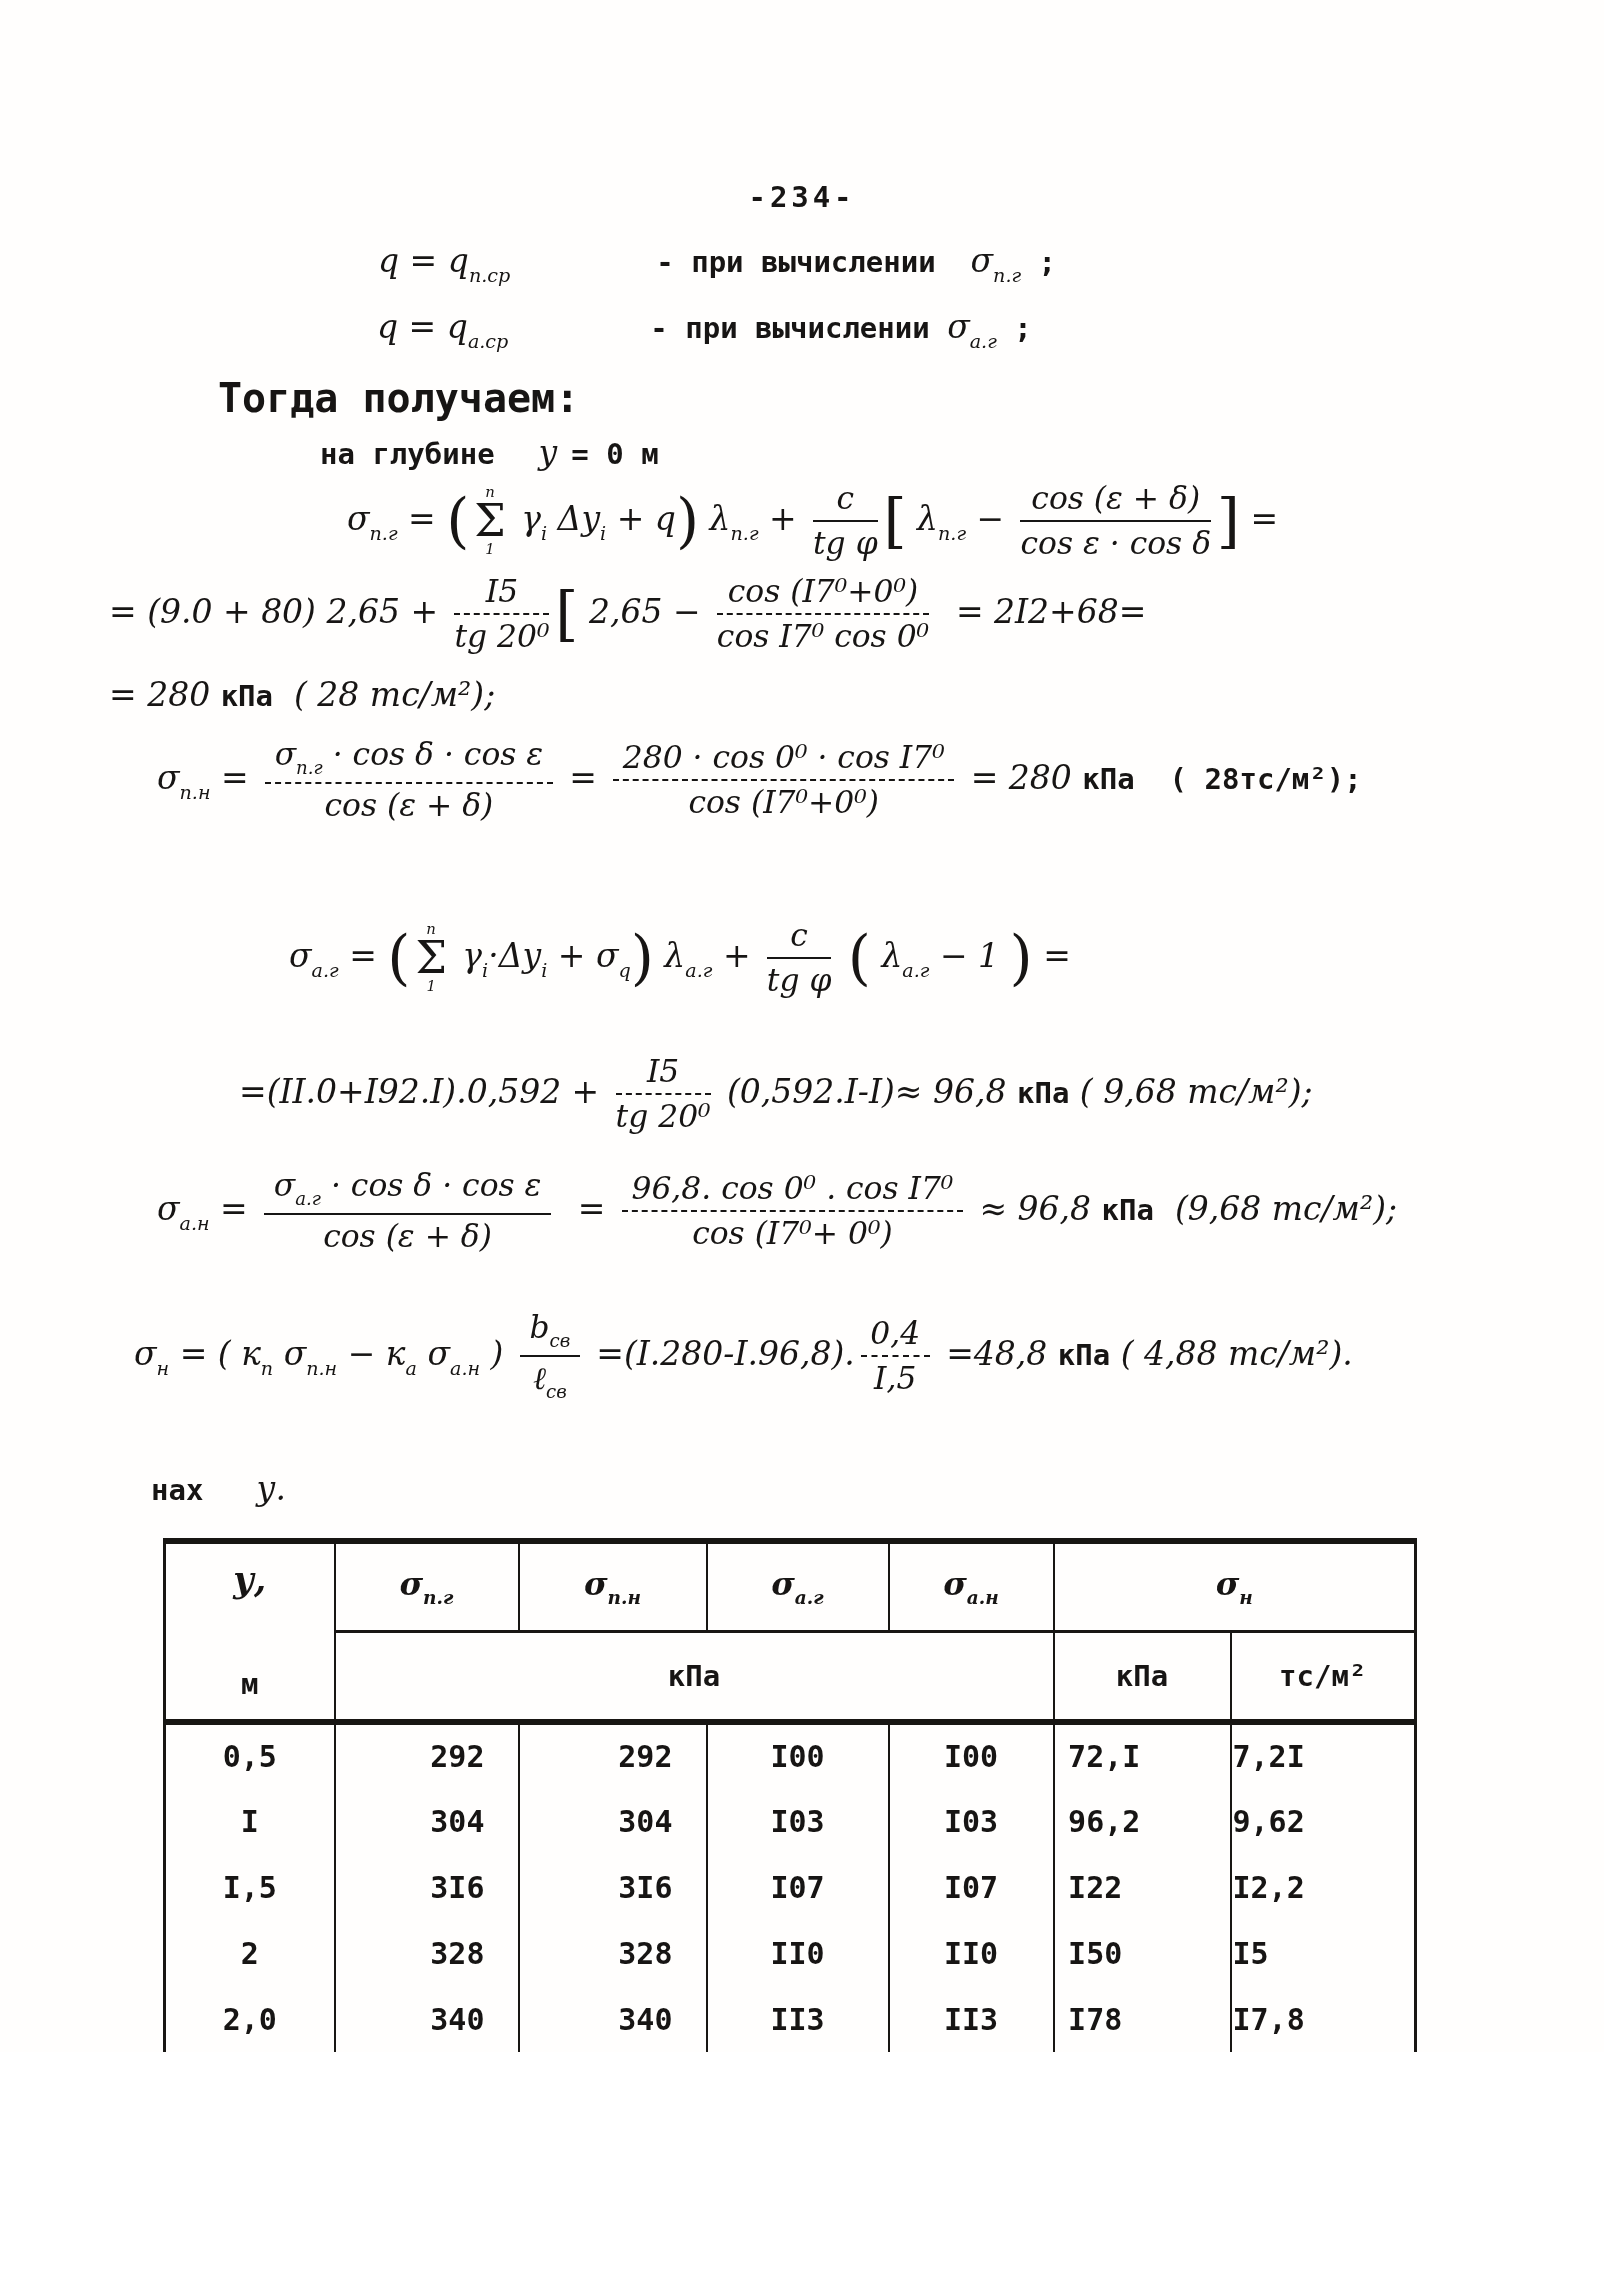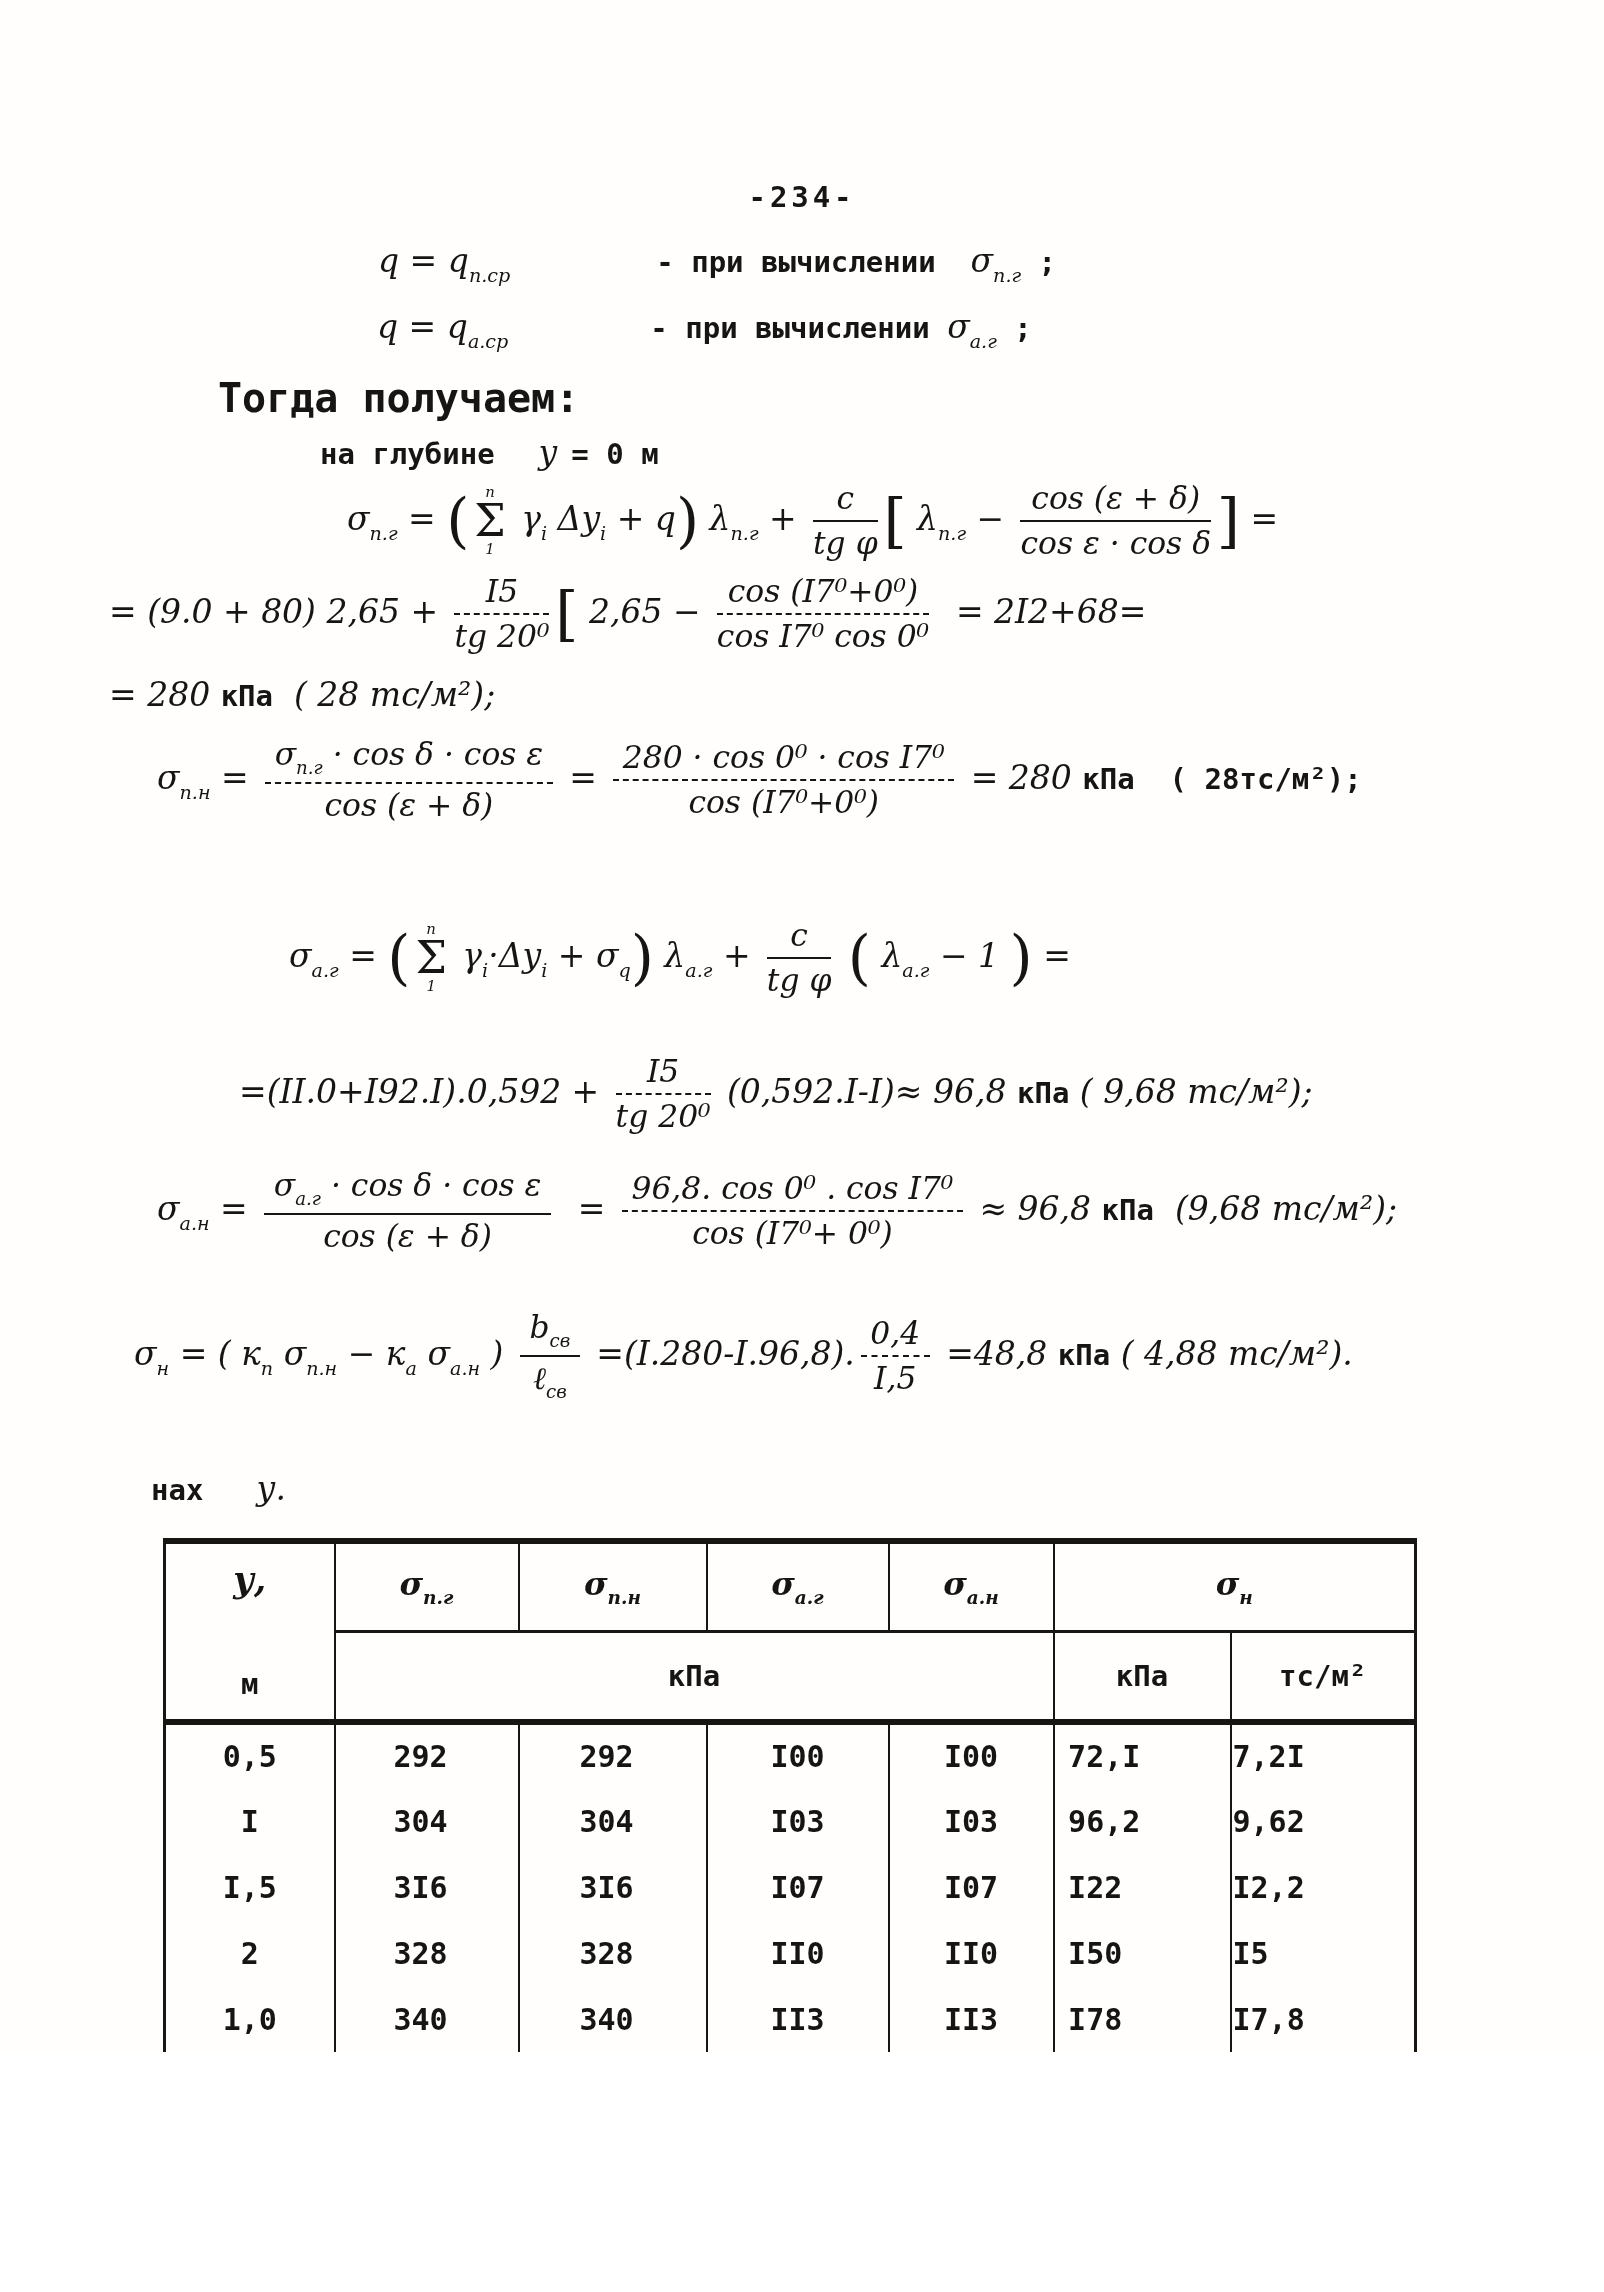--- a/index.html
+++ b/index.html
@@ -34,21 +34,21 @@
   td.cy{border-bottom:6.8px solid #181613;}
   .cy{vertical-align:top;}
   .cyin{display:flex;flex-direction:column;justify-content:space-between;align-items:center;height:142px;
         padding:13.6px 0 17.5px;}
   .cyin .fl2{font-family:"DejaVu Serif",serif;font-style:italic;font-size:35px;}
   .cyin .typ{font-size:29px;}
   .sg{font-family:"DejaVu Serif",serif;font-style:italic;font-size:32px;text-align:center;}
   .u{text-align:center;font-size:29px;}
   .res tbody tr{height:66px;}
   .res td.c0{text-align:center;}
-  .res td.c1,.res td.c2{text-align:center;padding-right:13px;}
+  .res td.c1,.res td.c2{text-align:right;padding-right:33px;}
   .res td.c3,.res td.c4{text-align:center;}
   .res td.c5{text-align:left;padding-left:13.6px;}
   .res td.c6{text-align:left;margin-left:32px;}
 </style>
 </head>
 <body>
 
 <div class="page">
 
   <div class="typ pnum">-234-</div>
@@ -136,21 +136,21 @@
         <tr>
           <td class="c0">2</td>
           <td class="c1">328</td>
           <td class="c2">328</td>
           <td class="c3">II0</td>
           <td class="c4">II0</td>
           <td class="c5">I50</td>
           <td class="c6">I5</td>
         </tr>
         <tr>
-          <td class="c0">1,0</td>
+          <td class="c0">2,0</td>
           <td class="c1">340</td>
           <td class="c2">340</td>
           <td class="c3">II3</td>
           <td class="c4">II3</td>
           <td class="c5">I78</td>
           <td class="c6">I7,8</td>
         </tr>
         <tr>
           <td class="c0">3,0</td>
           <td class="c1">352</td>

